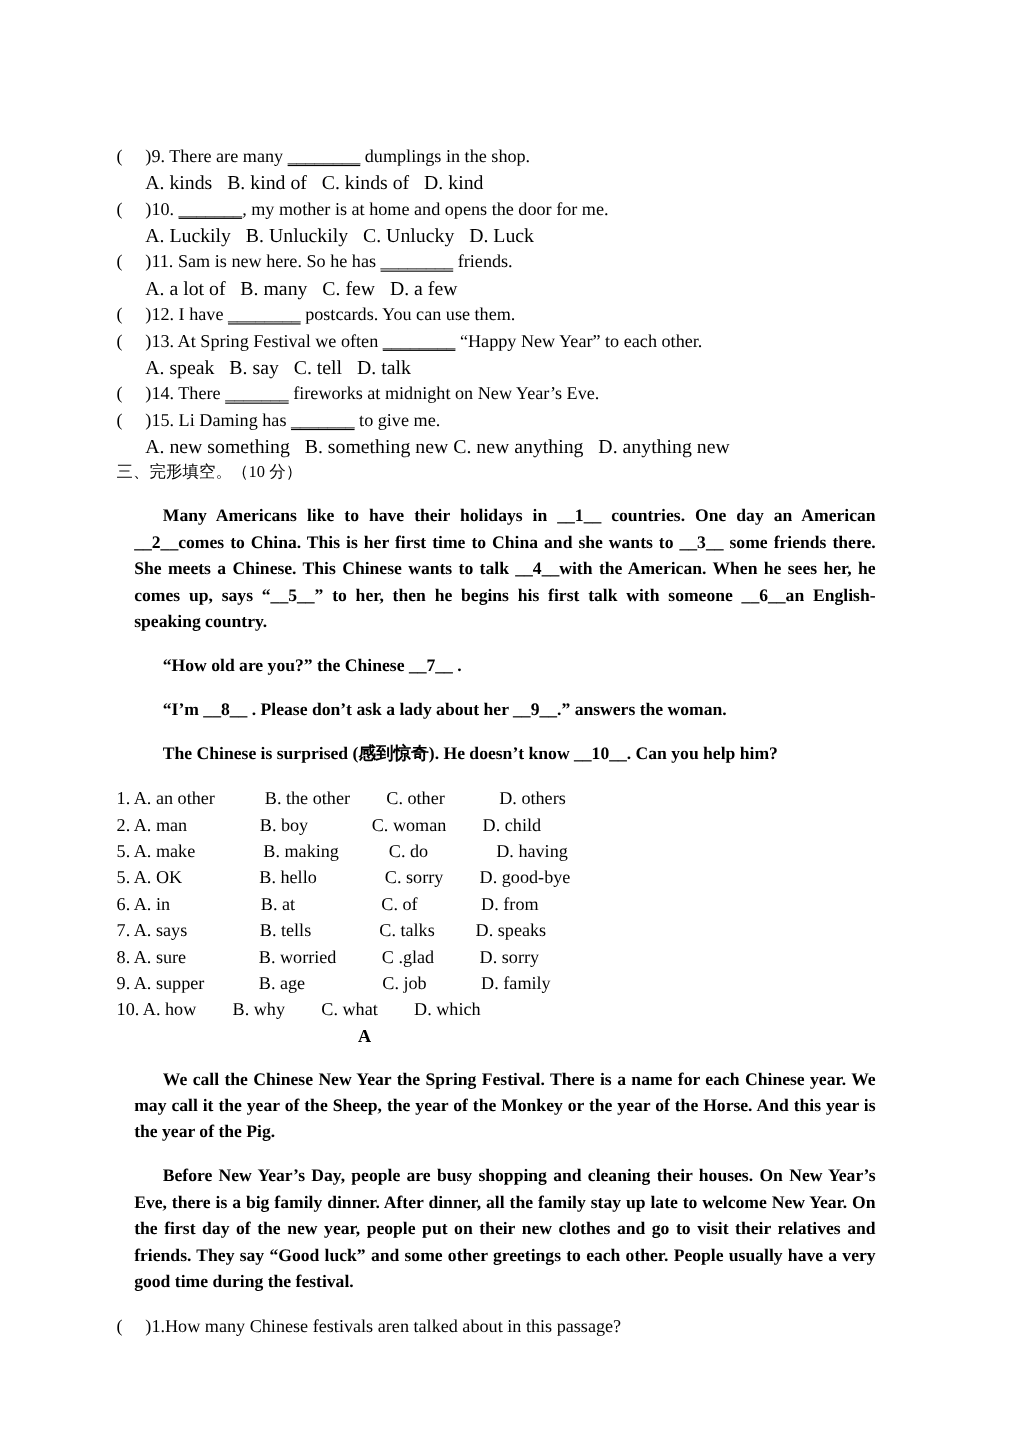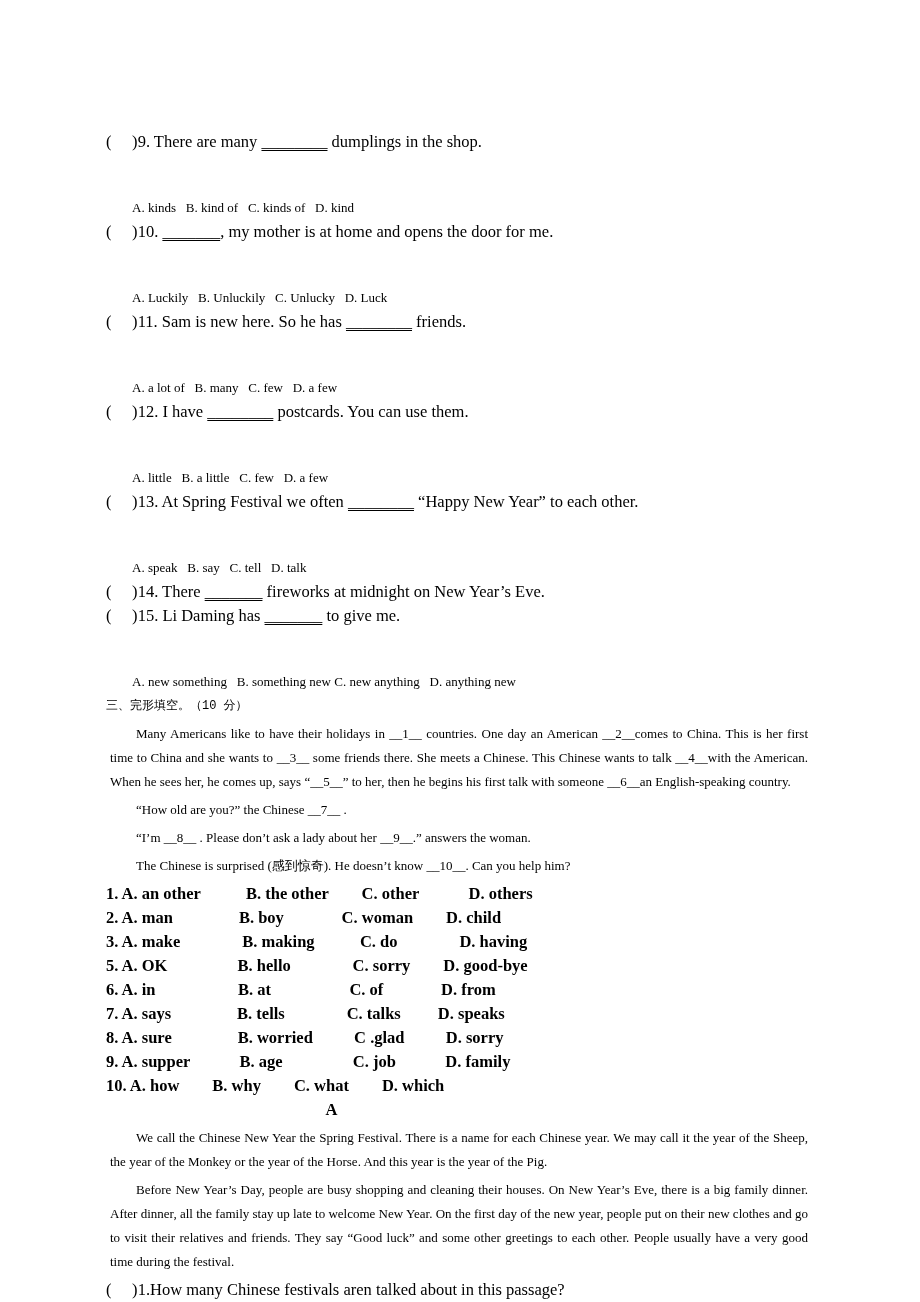--- a/index.html
+++ b/index.html
@@ -21,50 +21,49 @@
     box-sizing: border-box;
     padding: 130px 108px 0 106px;
   }
   
   .mc-stem {
     font-size: 16.5px;
     line-height: 24px;
     white-space: pre;
   }
   .mc-opts {
-    font-size: 13px;
+    font-size: 18px;
     line-height: 24px;
     white-space: pre;
     padding-left: 26px;
-    margin-top: 42px;
   }
   .blank {
     text-decoration: underline;
     text-underline-offset: 3px;
   }
   .section-head {
-    font-size: 12px;
+    font-size: 15px;
     line-height: 24px;
     white-space: pre;
-    font-family: Liberation Mono, monospace;
+    font-family: Liberation Serif, serif;
   }
   .para {
-    font-size: 13px;
+    font-size: 16px;
     line-height: 24px;
     text-align: justify;
     text-justify: inter-word;
     text-indent: 26px;
-    margin: 4px;
+    margin: 16px;
     hyphens: none;
+    font-weight: bold;
   }
   .opt-row {
     font-size: 16.5px;
     line-height: 24px;
     white-space: pre;
-    font-weight: bold;
   }
   .centered-label {
     font-size: 16.5px;
     line-height: 24px;
     text-align: center;
     font-weight: bold;
     padding-right: 255px;
   }
 </style>
 </head>
@@ -77,21 +76,20 @@
     <div class="mc-stem"><span>(     )</span><span>9.</span><span> There are many </span><span class="blank">________</span><span> dumplings in the shop.</span></div>
     <div class="mc-opts">A. kinds   B. kind of   C. kinds of   D. kind</div>
 
     <div class="mc-stem"><span>(     )</span><span>10.</span><span> </span><span class="blank">_______</span><span>, my mother is at home and opens the door for me.</span></div>
     <div class="mc-opts">A. Luckily   B. Unluckily   C. Unlucky   D. Luck</div>
 
     <div class="mc-stem"><span>(     )</span><span>11.</span><span> Sam is new here. So he has </span><span class="blank">________</span><span> friends.</span></div>
     <div class="mc-opts">A. a lot of   B. many   C. few   D. a few</div>
 
     <div class="mc-stem"><span>(     )</span><span>12.</span><span> I have </span><span class="blank">________</span><span> postcards. You can use them.</span></div>
-    <div class="mc-opts">A. little   B. a little   C. few   D. a few</div>
 
     <div class="mc-stem"><span>(     )</span><span>13.</span><span> At Spring Festival we often </span><span class="blank">________</span><span> “Happy New Year” to each other.</span></div>
     <div class="mc-opts">A. speak   B. say   C. tell   D. talk</div>
 
     <div class="mc-stem"><span>(     )</span><span>14.</span><span> There </span><span class="blank">_______</span><span> fireworks at midnight on New Year’s Eve.</span></div>
 
     <div class="mc-stem"><span>(     )</span><span>15.</span><span> Li Daming has </span><span class="blank">_______</span><span> to give me.</span></div>
     <div class="mc-opts">A. new something   B. something new C. new anything   D. anything new</div>
 
   </div>
@@ -100,21 +98,21 @@
     <div class="section-head">三、完形填空。（10 分）</div>
 
     <p class="para">Many Americans like to have their holidays in __1__ countries. One day an American __2__comes to China. This is her first time to China and she wants to __3__ some friends there. She meets a Chinese. This Chinese wants to talk __4__with the American. When he sees her, he comes up, says “__5__” to her, then he begins his first talk with someone __6__an English-speaking country.</p>
 
     <p class="para">“How old are you?” the Chinese __7__ .</p>
     <p class="para">“I’m __8__ . Please don’t ask a lady about her __9__.” answers the woman.</p>
     <p class="para">The Chinese is surprised (感到惊奇). He doesn’t know __10__.   Can you help him?</p>
 
     <div class="opt-row">1. A. an other           B. the other        C. other            D. others</div>
     <div class="opt-row">2. A. man                B. boy              C. woman        D. child</div>
-    <div class="opt-row">3. A. make               B. making           C. do               D. having</div>
+    <div class="opt-row">5. A. make               B. making           C. do               D. having</div>
     <div class="opt-row">5. A. OK                 B. hello               C. sorry        D. good-bye</div>
     <div class="opt-row">6. A. in                    B. at                   C. of              D. from</div>
     <div class="opt-row">7. A. says                B. tells               C. talks         D. speaks</div>
     <div class="opt-row">8. A. sure                B. worried          C .glad          D. sorry</div>
     <div class="opt-row">9. A. supper            B. age                 C. job            D. family</div>
     <div class="opt-row">10. A. how        B. why        C. what        D. which</div>
   </div>
 
   <div>
 

